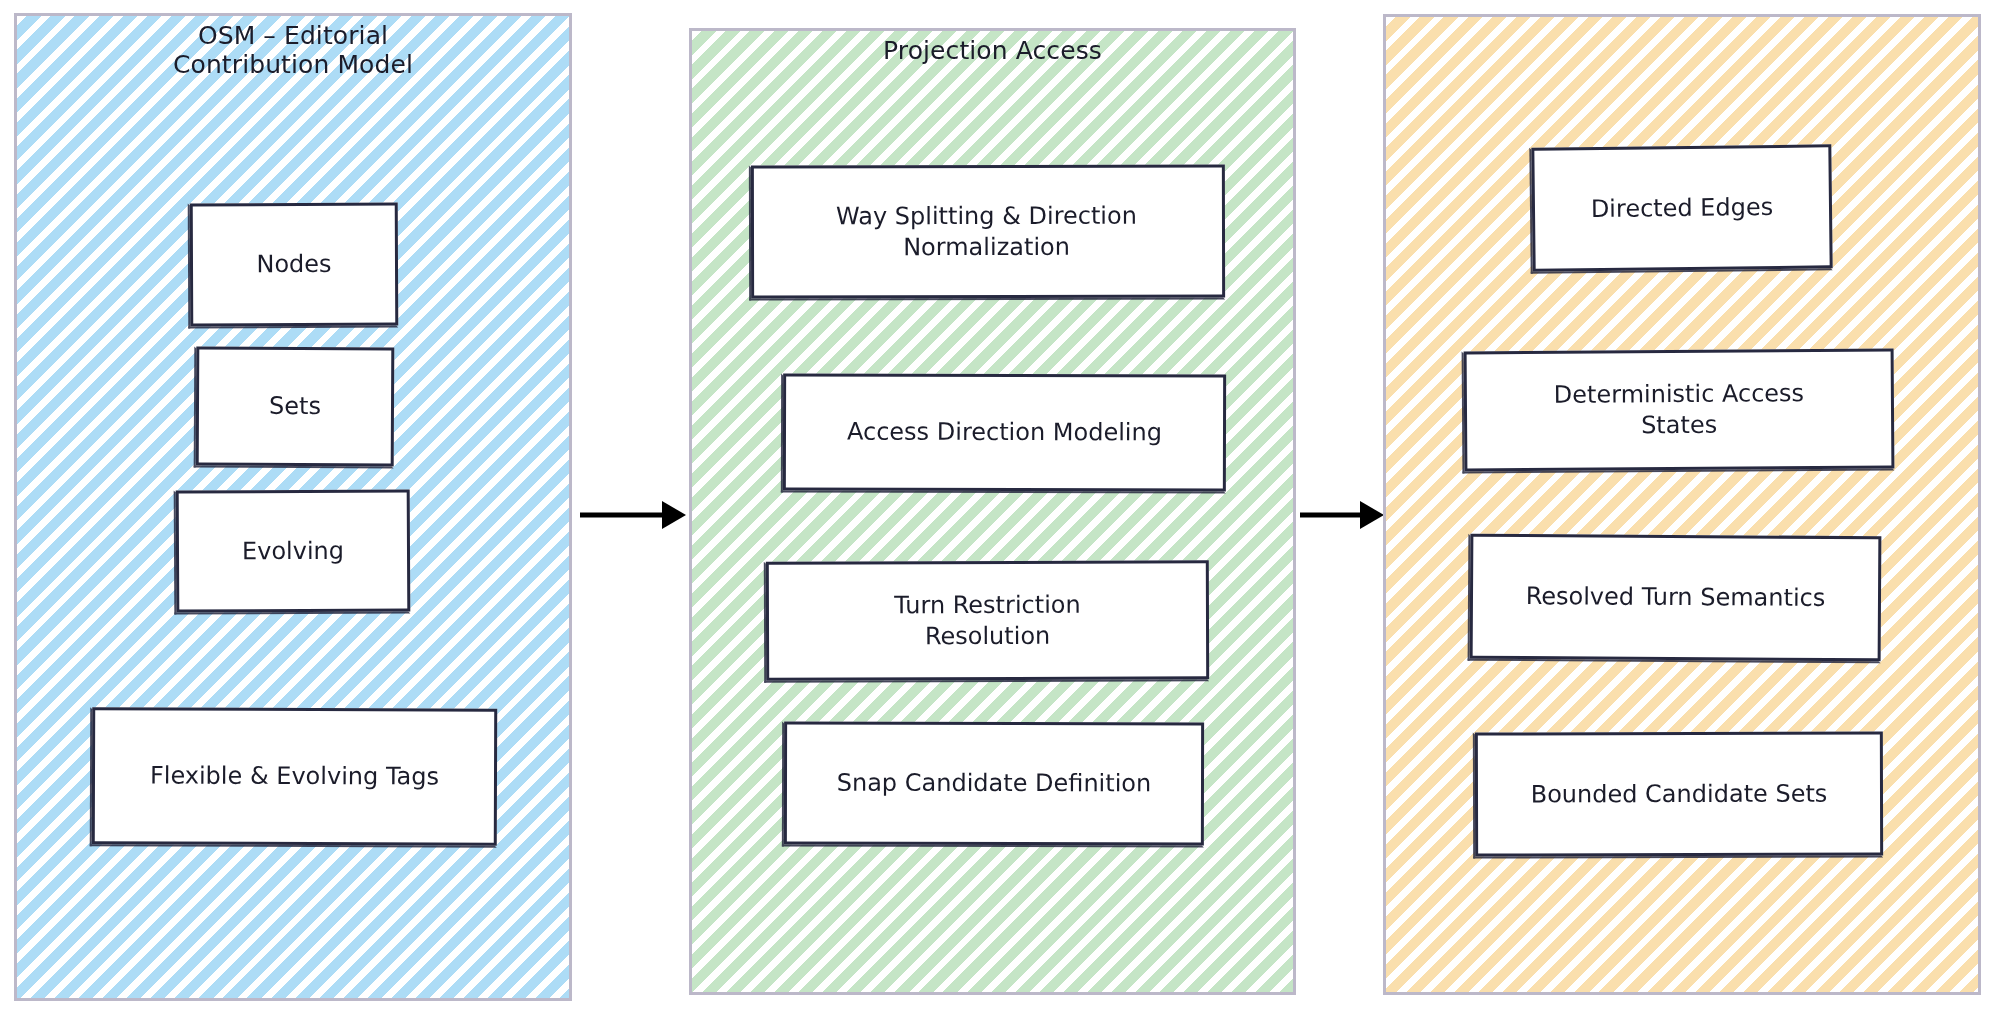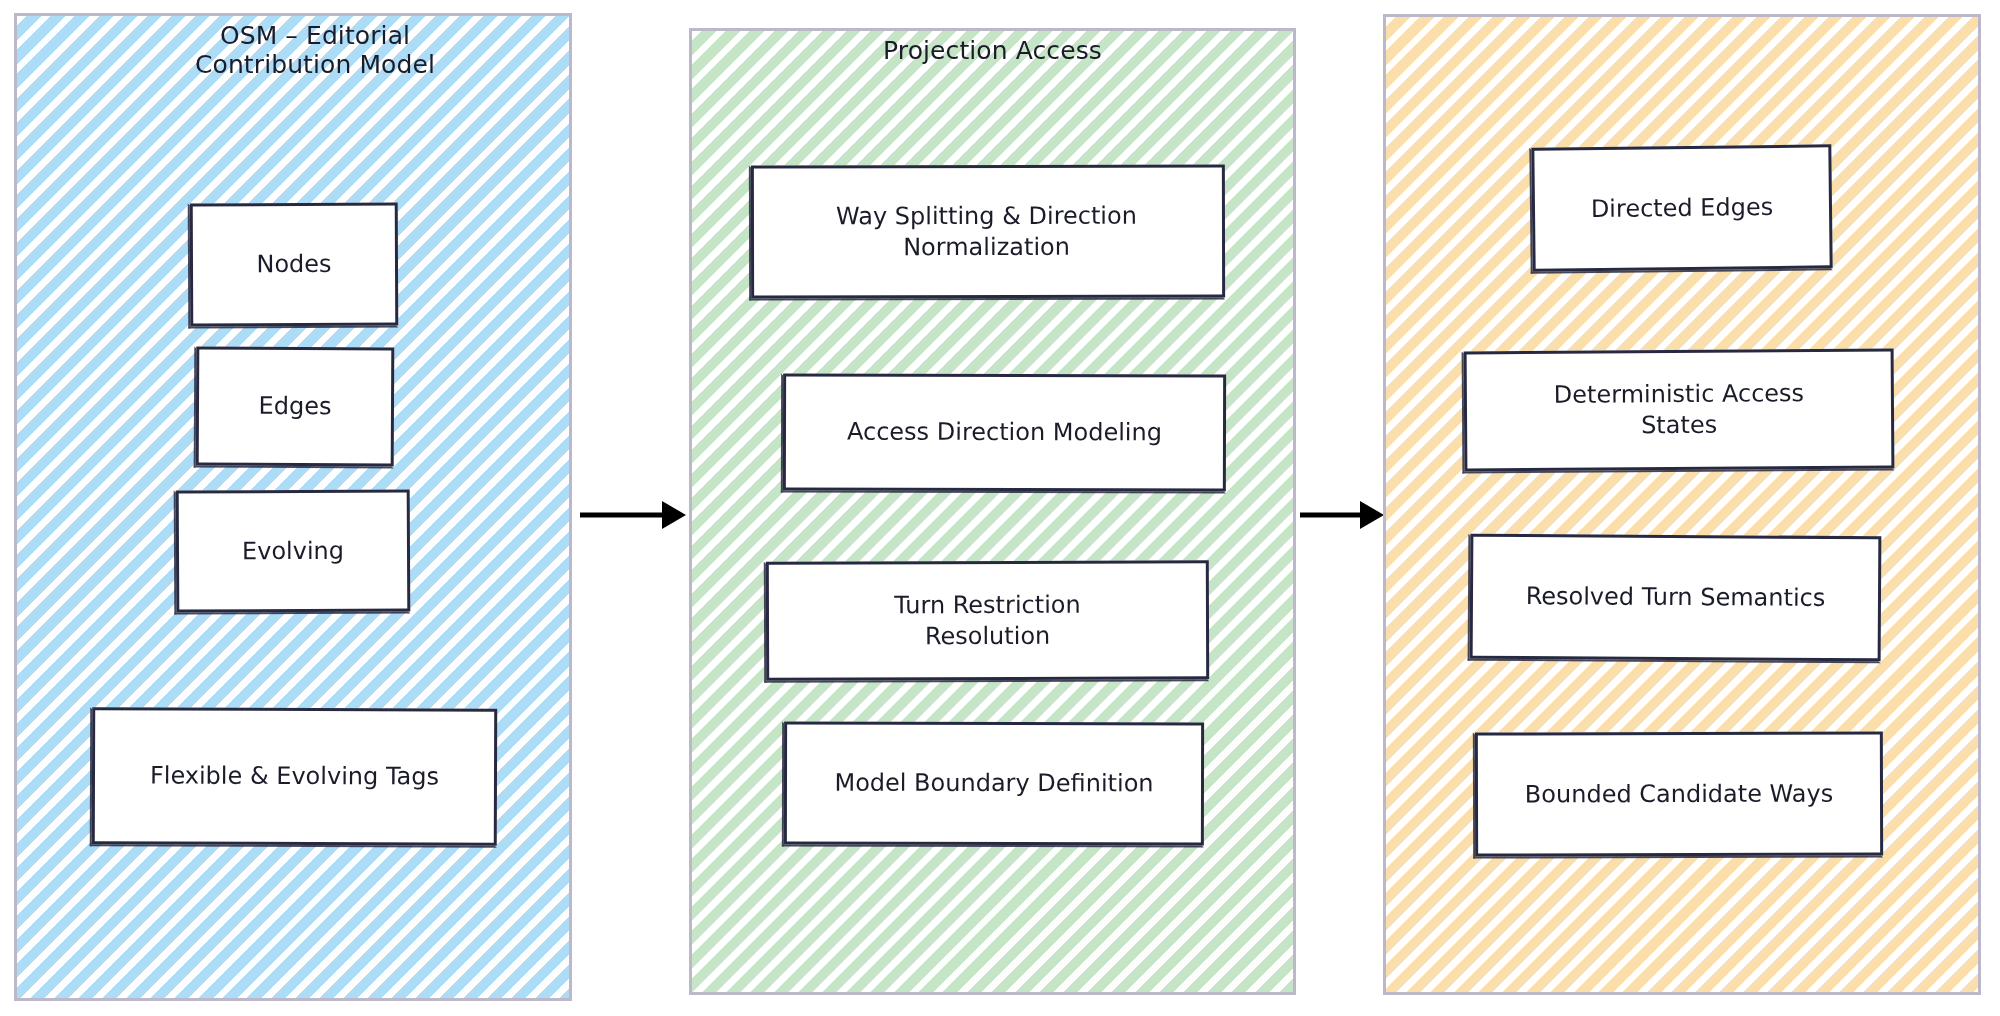--- a/index.html
+++ b/index.html
@@ -109,29 +109,29 @@
   }
   .arrow svg { display: block; }
 </style>
 </head>
 <body>
 
 <div id="canvas">
 
   <div class="panel panel-blue" style="left:14px; top:13px; width:558px; height:988px;">
   </div>
-  <div class="panel-title" style="left:14px; top:22px; width:558px;margin-left:22px;">OSM – Editorial
+  <div class="panel-title" style="left:14px; top:22px; width:558px;">OSM – Editorial
 Contribution Model</div>
 
   <div class="node" style="left:190px; top:203px; width:208px; height:123px; transform:rotate(-0.25deg);">
     <span>Nodes</span>
   </div>
 
   <div class="node" style="left:196px; top:347px; width:198px; height:119px; transform:rotate(0.3deg);">
-    <span>Edges</span>
+    <span>Sets</span>
   </div>
 
   <div class="node" style="left:176px; top:490px; width:234px; height:122px; transform:rotate(-0.3deg);">
     <span>Evolving</span>
   </div>
 
   <div class="node" style="left:92px; top:708px; width:405px; height:137px; transform:rotate(0.2deg);">
     <span>Flexible &amp; Evolving Tags</span>
   </div>
 
@@ -154,21 +154,21 @@
   <div class="node" style="left:783px; top:374px; width:443px; height:117px; transform:rotate(0.15deg);">
     <span>Access Direction Modeling</span>
   </div>
 
   <div class="node" style="left:766px; top:561px; width:443px; height:119px; transform:rotate(-0.2deg);">
     <span>Turn Restriction
 Resolution</span>
   </div>
 
   <div class="node" style="left:784px; top:722px; width:420px; height:123px; transform:rotate(0.12deg);">
-    <span>Model Boundary Definition</span>
+    <span>Snap Candidate Definition</span>
   </div>
 
   <div class="arrow" style="left:1298px; top:495px; width:88px;">
     <svg width="88" height="40" viewBox="0 0 88 40" aria-hidden="true">
       <line x1="2" y1="20" x2="66" y2="20" stroke="#000000" stroke-width="5" stroke-linecap="butt"></line>
       <polygon points="62,6 86,20 62,34" fill="#000000"></polygon>
     </svg>
   </div>
 
   <div class="panel panel-orange" style="left:1383px; top:14px; width:598px; height:981px;">
@@ -181,16 +181,16 @@
   <div class="node" style="left:1464px; top:350px; width:430px; height:120px; transform:rotate(-0.4deg);">
     <span>Deterministic Access
 States</span>
   </div>
 
   <div class="node" style="left:1470px; top:535px; width:411px; height:125px; transform:rotate(0.35deg);">
     <span>Resolved Turn Semantics</span>
   </div>
 
   <div class="node" style="left:1475px; top:732px; width:408px; height:124px; transform:rotate(-0.15deg);">
-    <span>Bounded Candidate Ways</span>
+    <span>Bounded Candidate Sets</span>
   </div>
 
 </div>
 
 </body></html>

